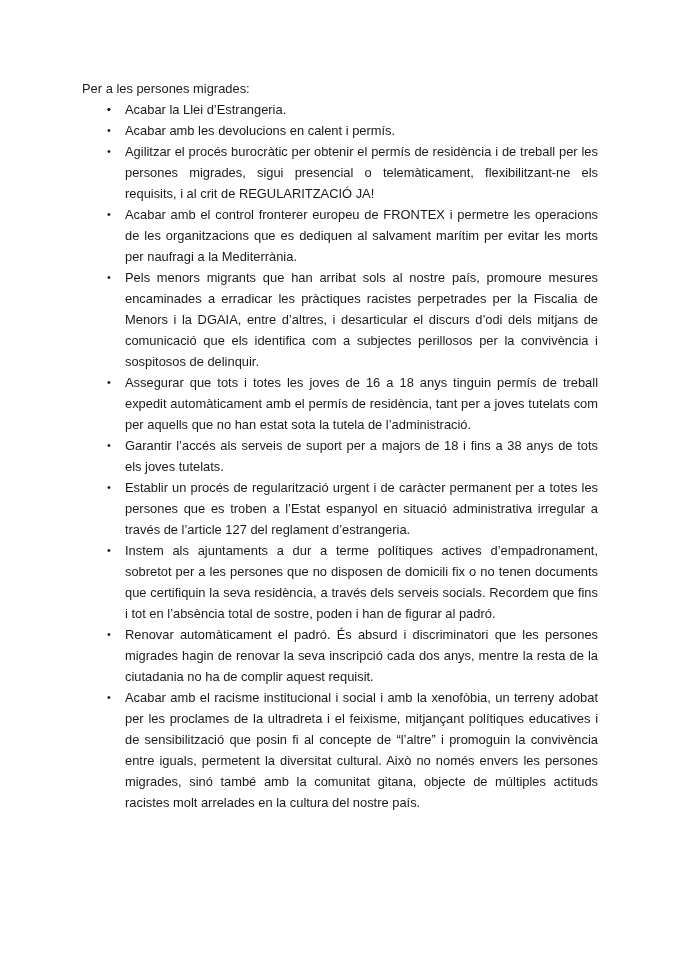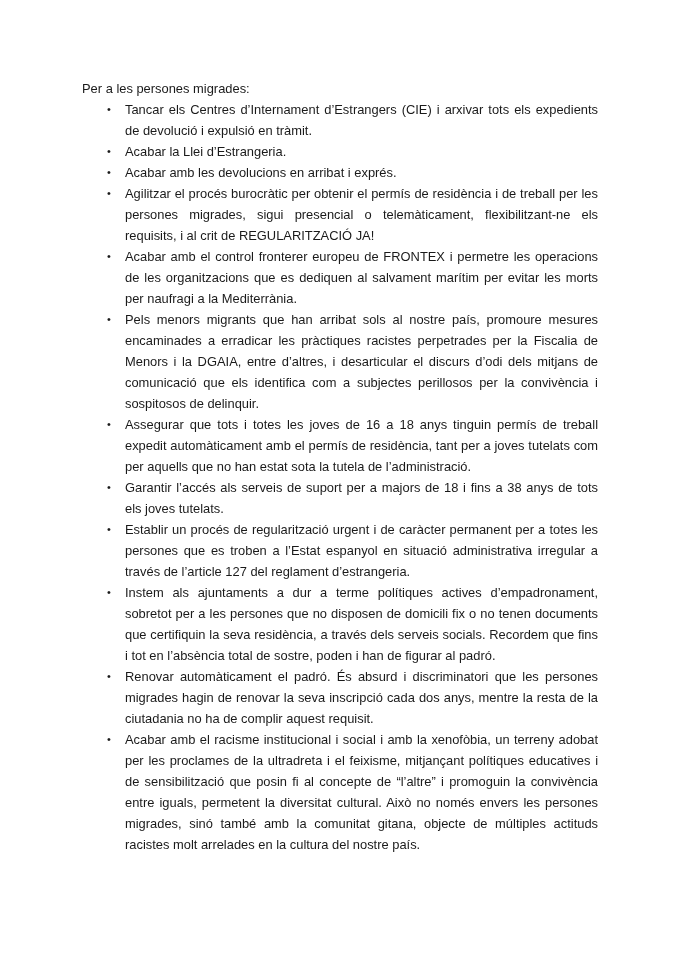--- a/index.html
+++ b/index.html
@@ -47,29 +47,28 @@
   }
 </style>
 </head>
 <body>
 
 <div class="page">
   <p class="doc-title">Per a les persones migrades:</p>
   <ul class="bullet-list">
     <li class="item">
       <span class="marker">•</span>
-      <span class="text">Tancar els Centres d’Internament d’Estrangers (CIE) i arxivar tots els expedients de devolució i expulsió en tràmit.</span>
     </li>
     <li class="item">
       <span class="marker">•</span>
       <span class="text">Acabar la Llei d’Estrangeria.</span>
     </li>
     <li class="item">
       <span class="marker">•</span>
-      <span class="text">Acabar amb les devolucions en arribat i exprés.</span>
+      <span class="text">Acabar amb les devolucions en calent i permís.</span>
     </li>
     <li class="item">
       <span class="marker">•</span>
       <span class="text">Agilitzar el procés burocràtic per obtenir el permís de residència i de treball per les persones migrades, sigui presencial o telemàticament, flexibilitzant-ne els requisits, i al crit de REGULARITZACIÓ JA!</span>
     </li>
     <li class="item">
       <span class="marker">•</span>
       <span class="text">Acabar amb el control fronterer europeu de FRONTEX i permetre les operacions de les organitzacions que es dediquen al salvament marítim per evitar les morts per naufragi a la Mediterrània.</span>
     </li>
     <li class="item">

